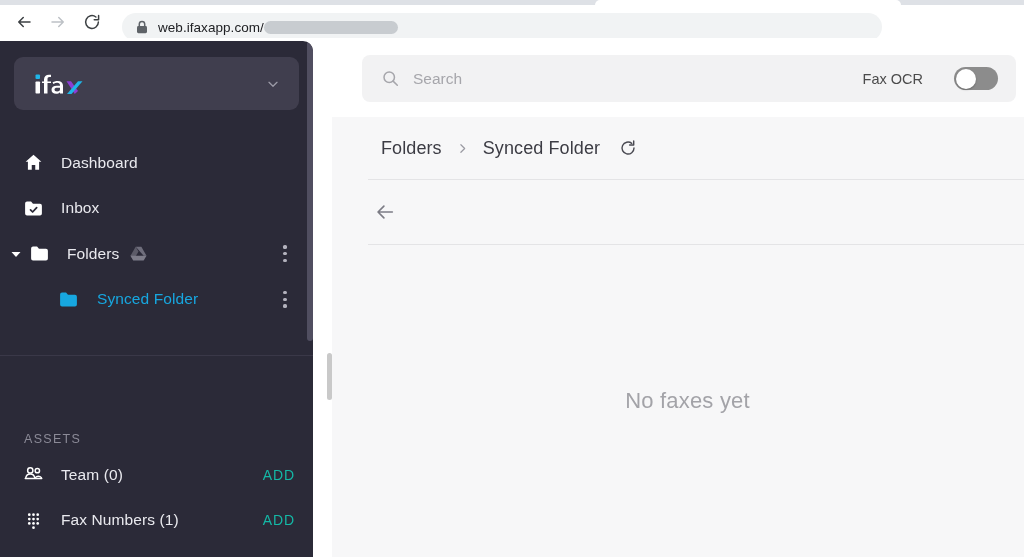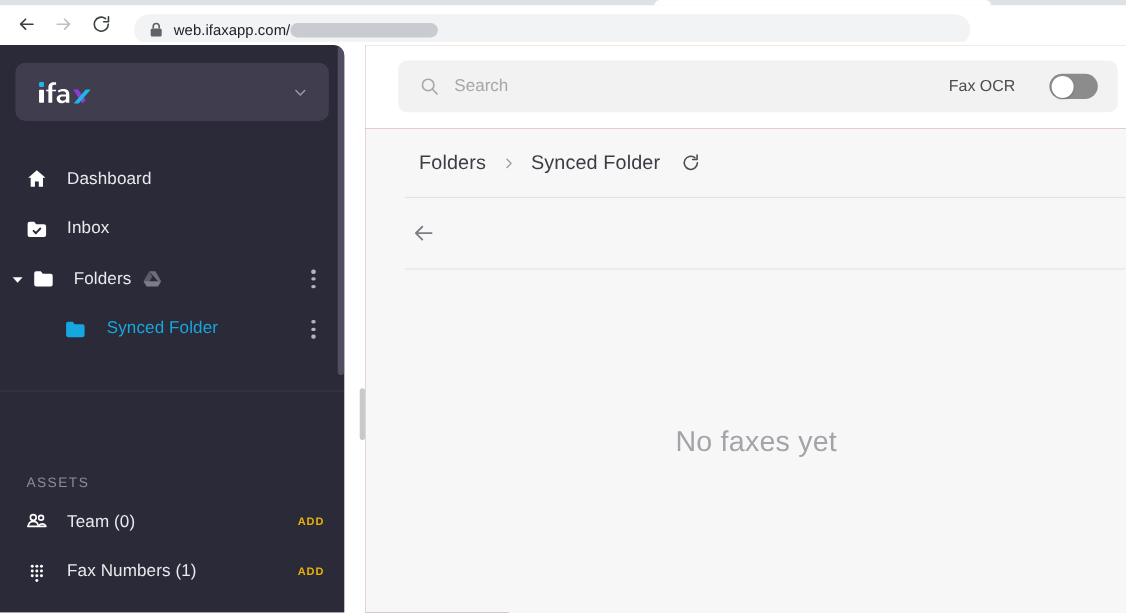--- a/index.html
+++ b/index.html
@@ -144,22 +144,22 @@
     background: #3a3848;
   }
 
   .section-label {
     position: absolute; left: 24px;
     font-size: 12.5px; letter-spacing: 1.3px;
     color: #8b8a97; font-weight: 400;
   }
   .asset-add {
     margin-left: auto;
-    font-size: 10px; letter-spacing: 0.9px;
-    color: #eab308; font-weight: 700;
+    font-size: 14px; letter-spacing: 0.9px;
+    color: #14b8a6; font-weight: 400;
   }
 
   
   .drag-handle {
     position: absolute; top: 312px; left: 327px;
     width: 5px; height: 47px;
     background: #c9c9c9; border-radius: 3px;
   }
 
   
@@ -232,21 +232,21 @@
     display: flex; align-items: center; padding-left: 42px;
   }
   .back-arrow-btn { display: flex; align-items: center; }
 
   .empty-state {
     position: absolute; top: 128px; left: 0;
     width: 711px; height: 312px;
     display: flex; align-items: center; justify-content: center;
   }
   .empty-text {
-    font-size: 26px; color: #a3a3a8; letter-spacing: 0.2px;
+    font-size: 22px; color: #a3a3a8; letter-spacing: 0.2px;
   }
 
   
   .ifax-logo { display: block; }
 </style>
 </head>
 <body>
 
 <div id="app">
 

